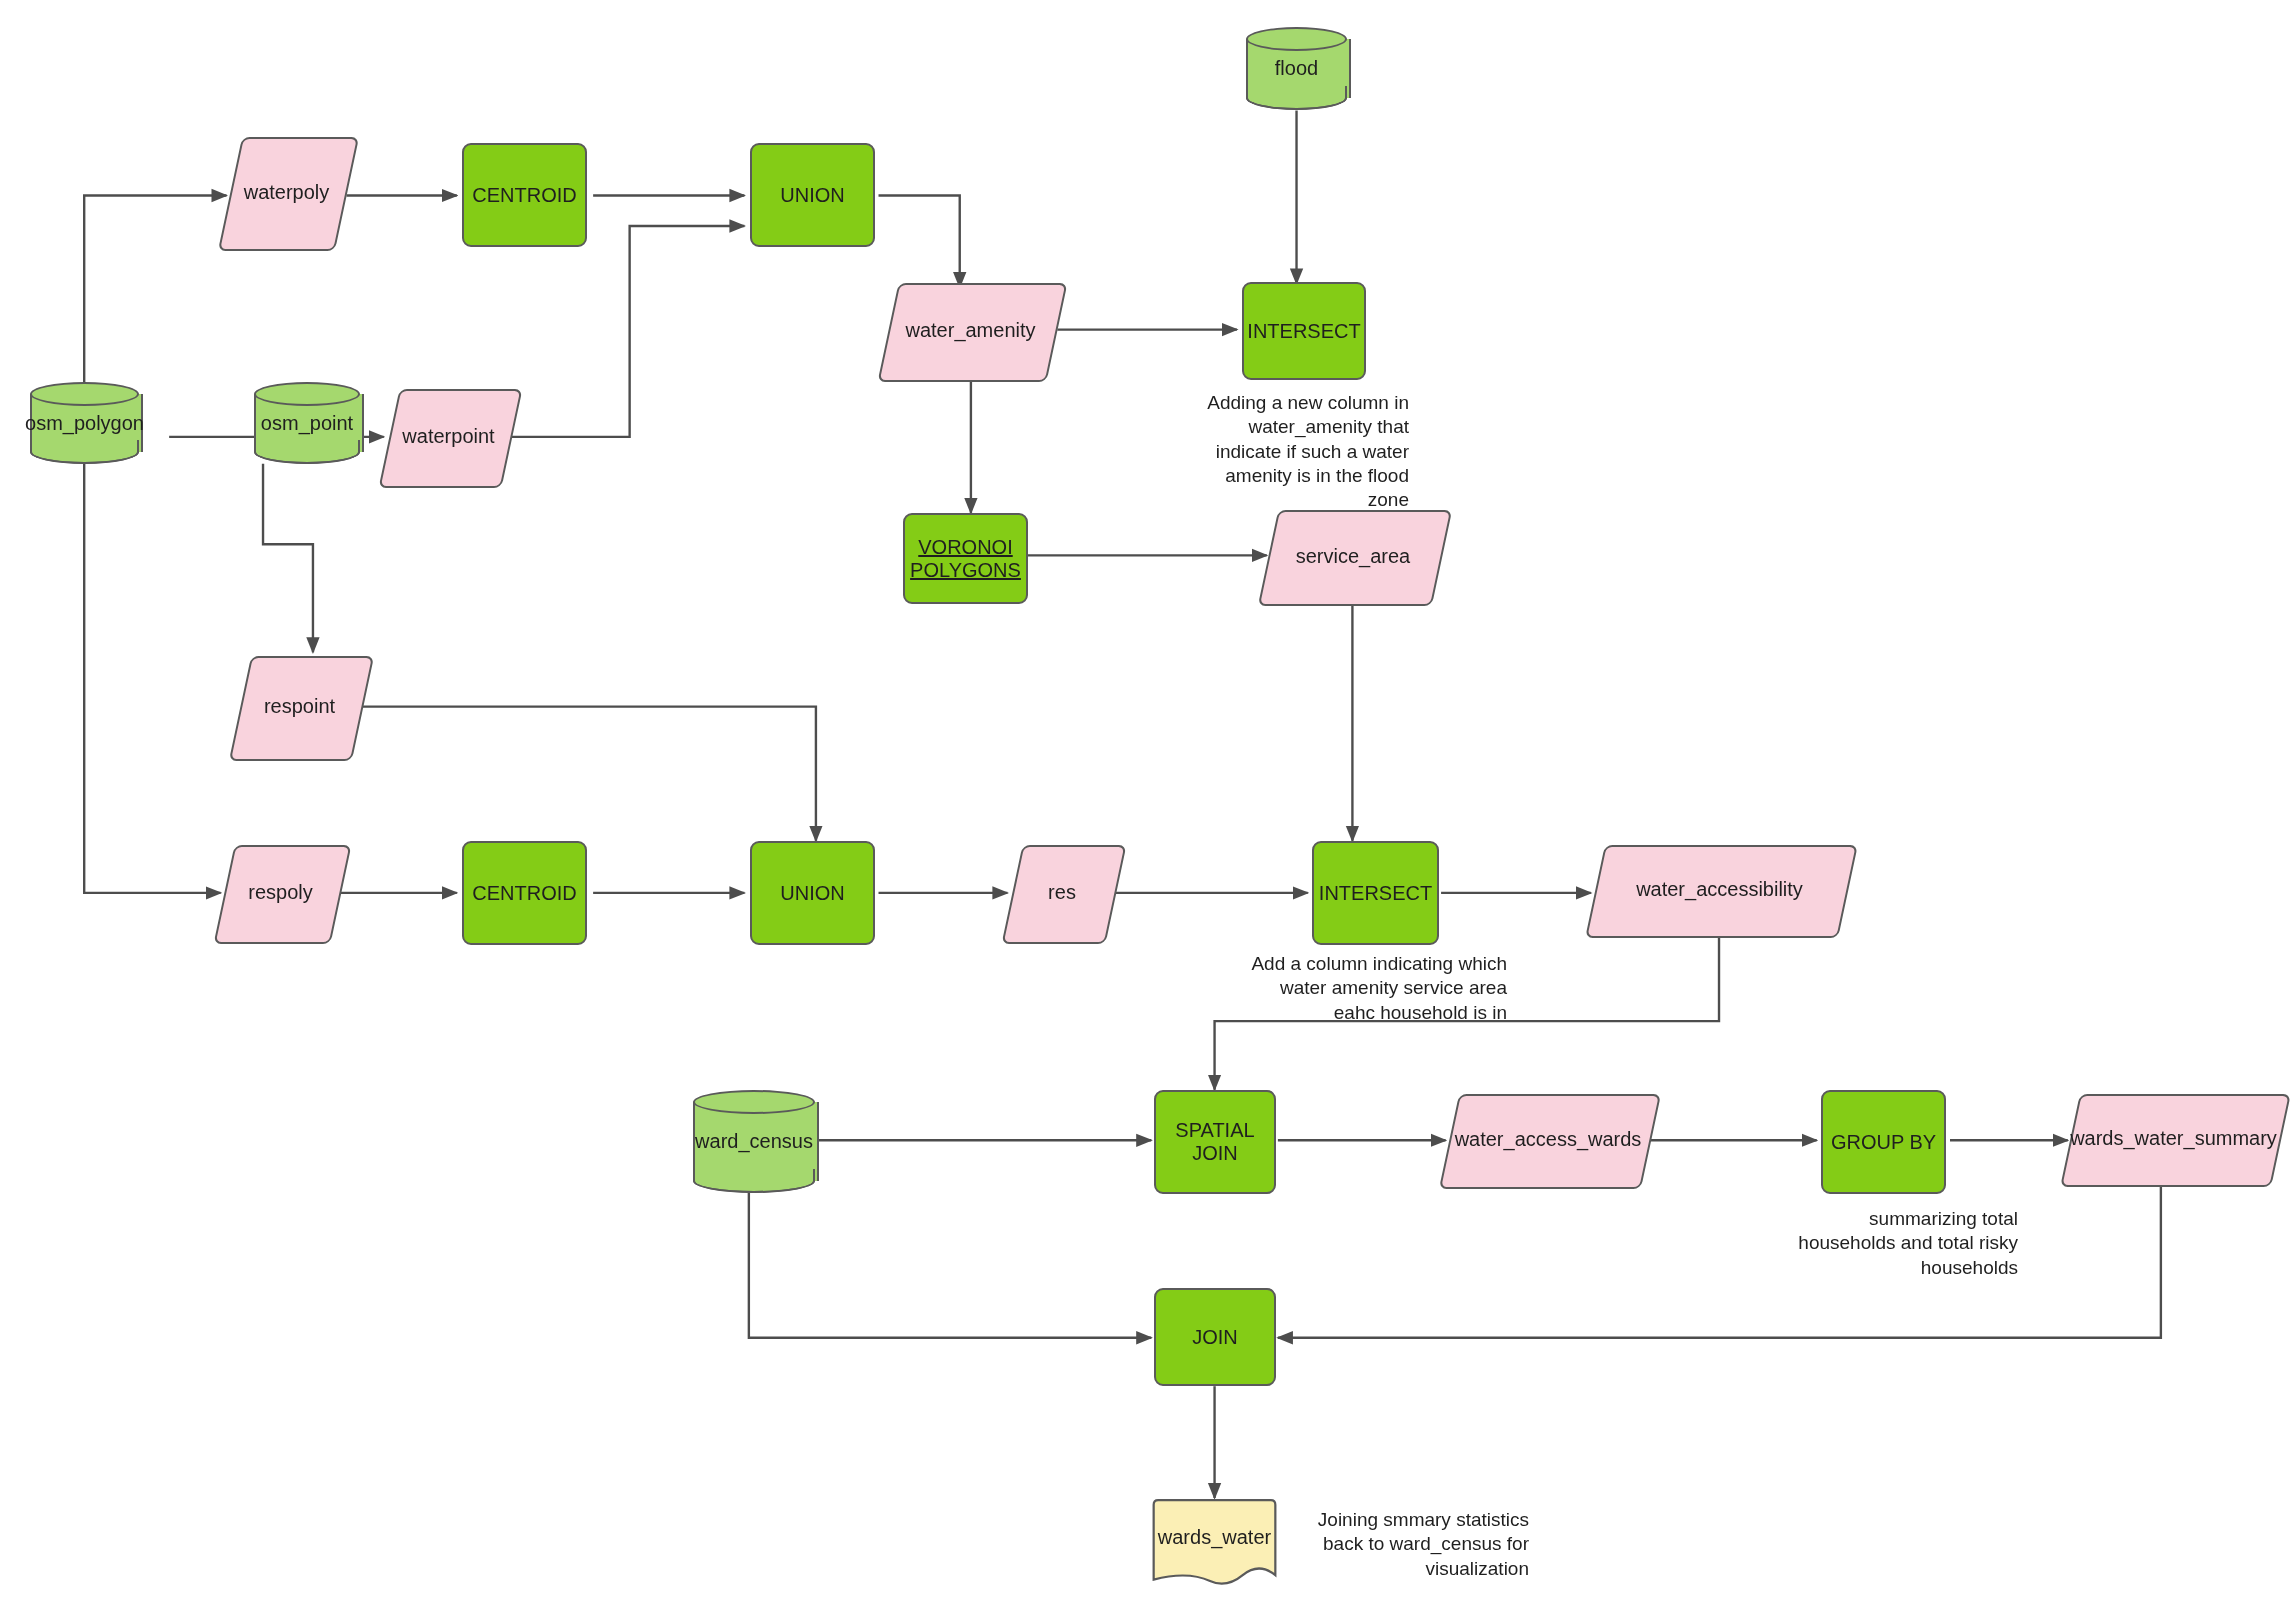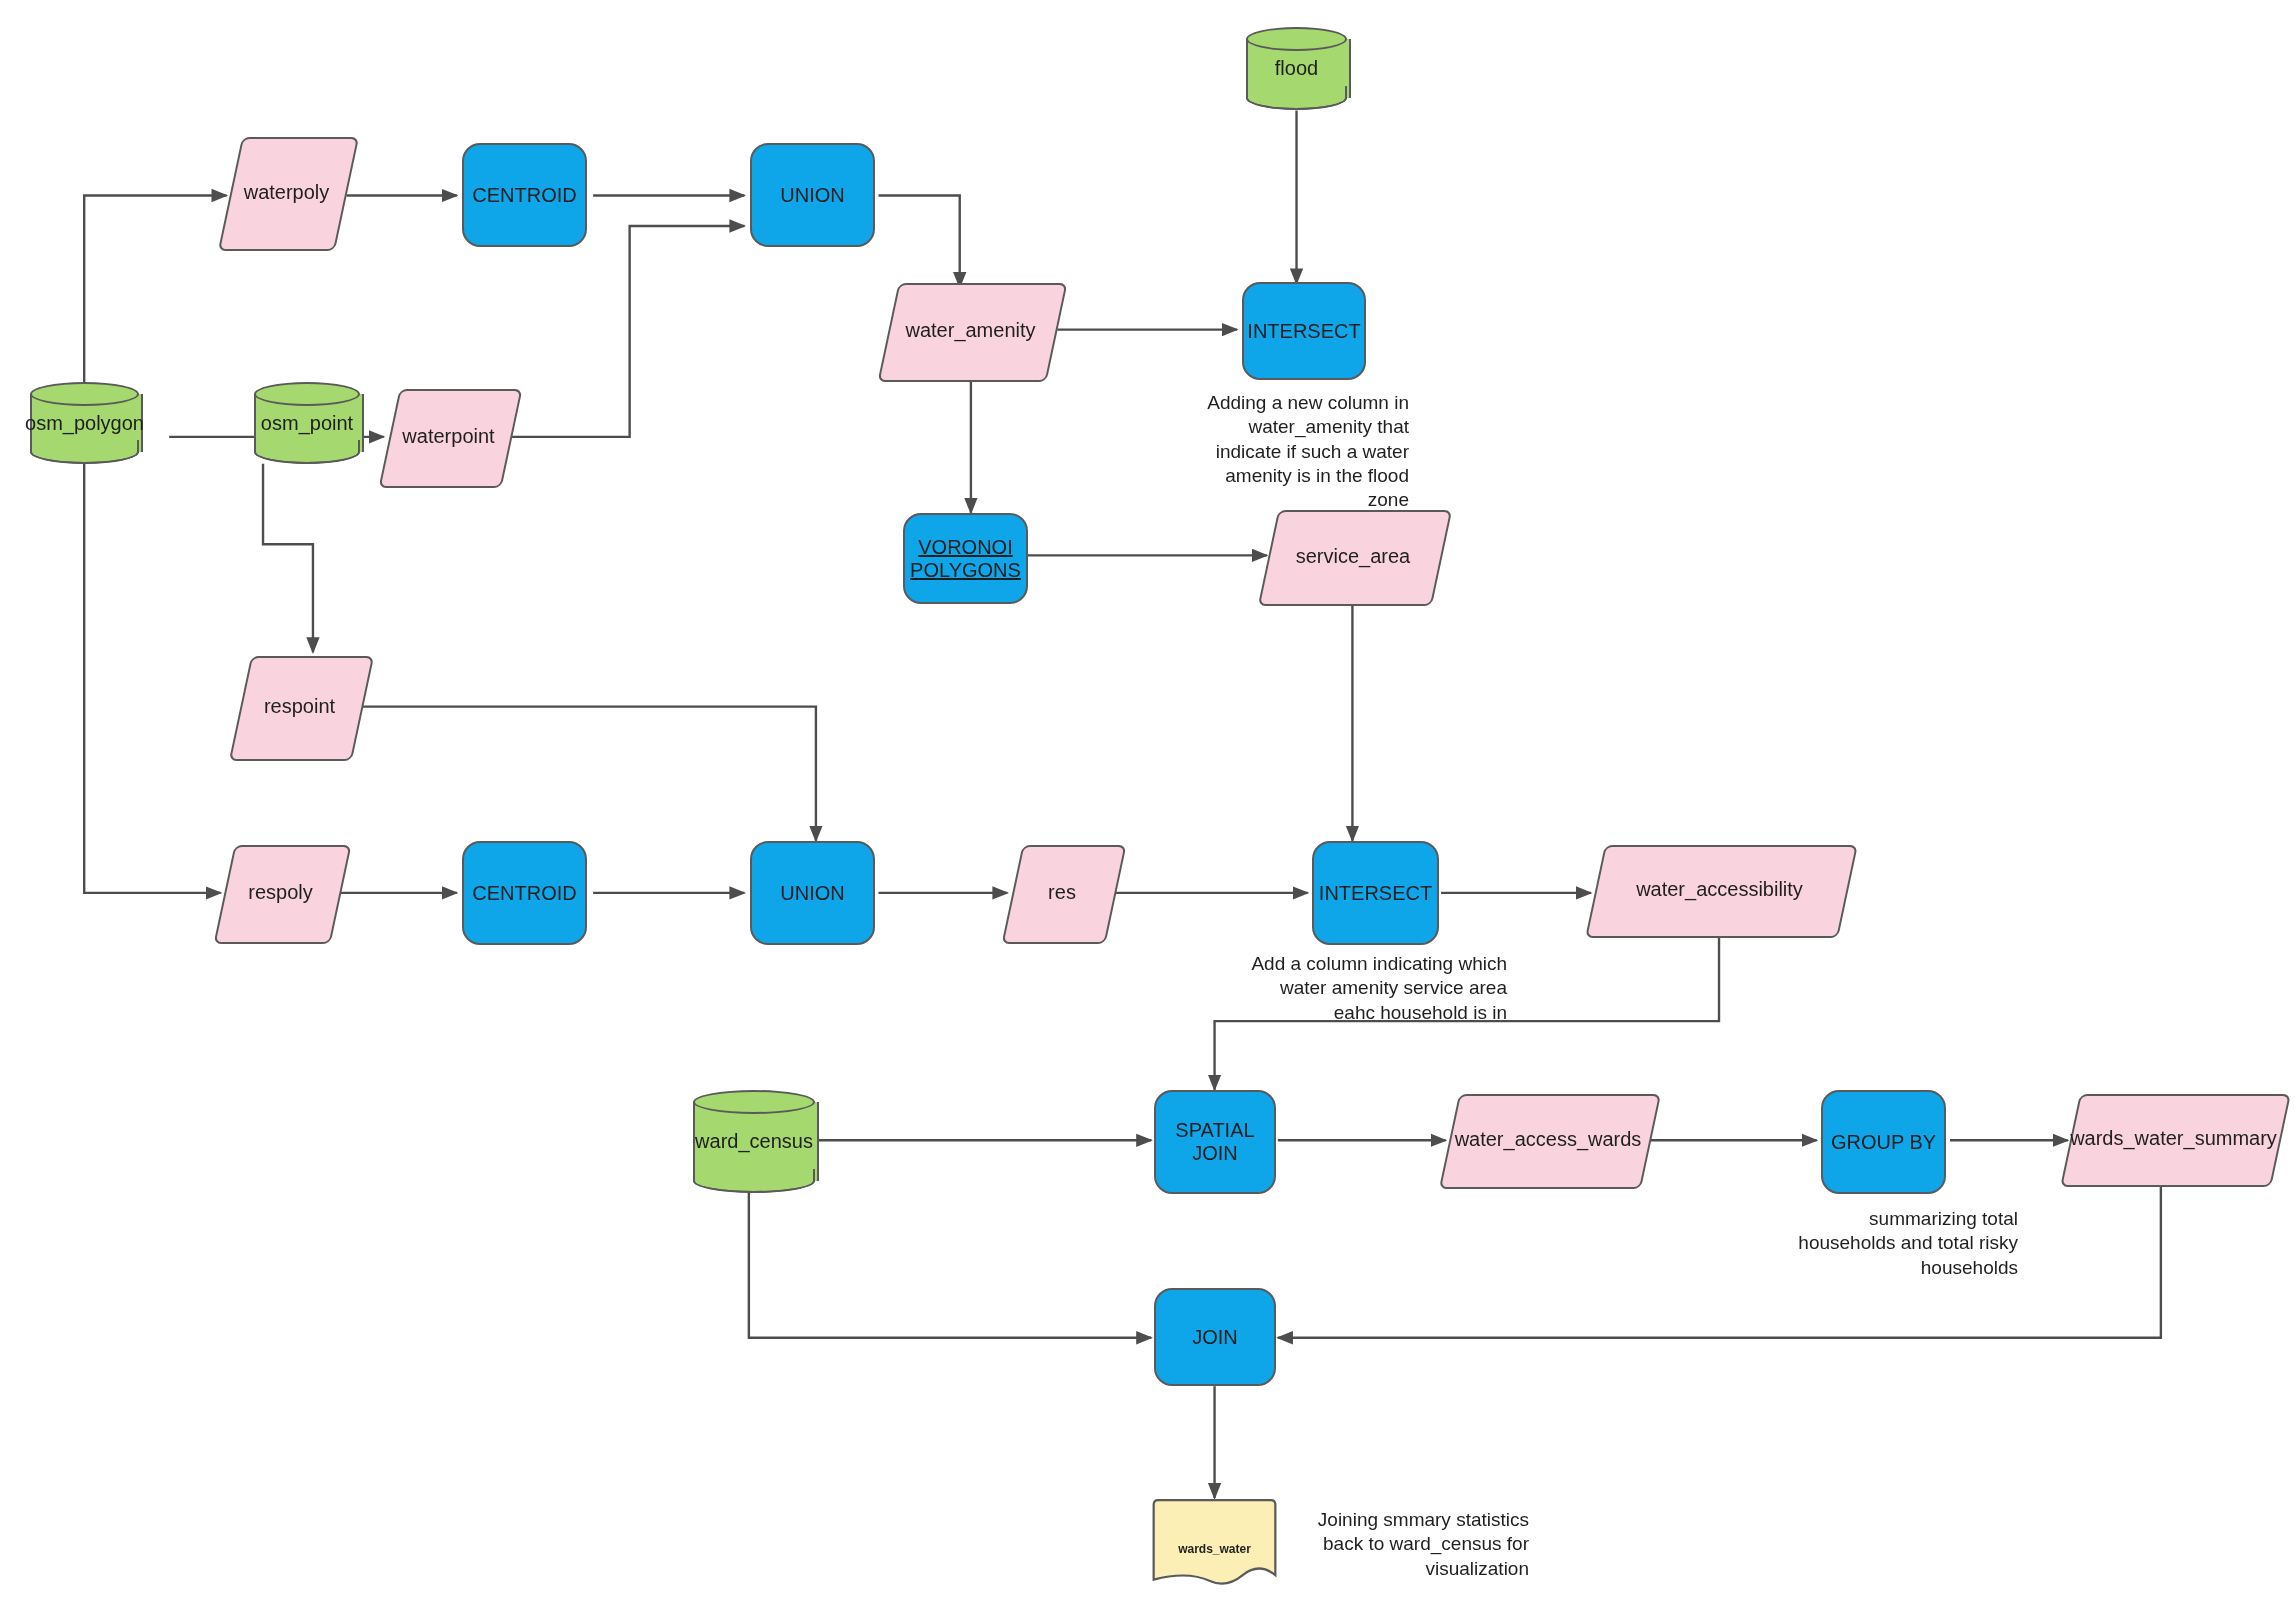--- a/index.html
+++ b/index.html
@@ -29,23 +29,23 @@
     align-items: center;
     justify-content: center;
     text-align: center;
     color: #1f1f1f;
     font-family: "Liberation Sans", sans-serif;
     line-height: 1.15;
     white-space: pre-line;
   }
   
   .proc {
-    background: #0ea5e9;
-    border: 2.2px solid #5a5a5a;
-    border-radius: 18px;
+    background: #84cc16;
+    border: 2.2px solid #5a5a5a;
+    border-radius: 9px;
     font-size: 20px;
   }
   
   .data-shape {
     position: absolute;
     box-sizing: border-box;
   }
   .data-shape .skew {
     position: absolute;
     left: 0; top: 0;
@@ -131,32 +131,31 @@
     text-align: center;
     z-index: 3;
   }
   
   .doc {
     position: absolute;
     box-sizing: border-box;
   }
   .doc .lbl {
     position: absolute;
-    left: 0; top: 12px;
+    left: 0; top: 0;
     width: 100%;
     height: 100%;
     display: flex;
     align-items: center;
     justify-content: center;
-    font-size: 12px;
+    font-size: 20px;
     color: #1f1f1f;
     z-index: 3;
     padding-bottom: 13.4px;
     box-sizing: border-box;
-    font-weight: bold;
   }
   .note {
     position: absolute;
     font-size: 19px;
     color: #1f1f1f;
     text-align: right;
     line-height: 1.28;
     white-space: pre-line;
     font-family: Liberation Sans, sans-serif;
   }

